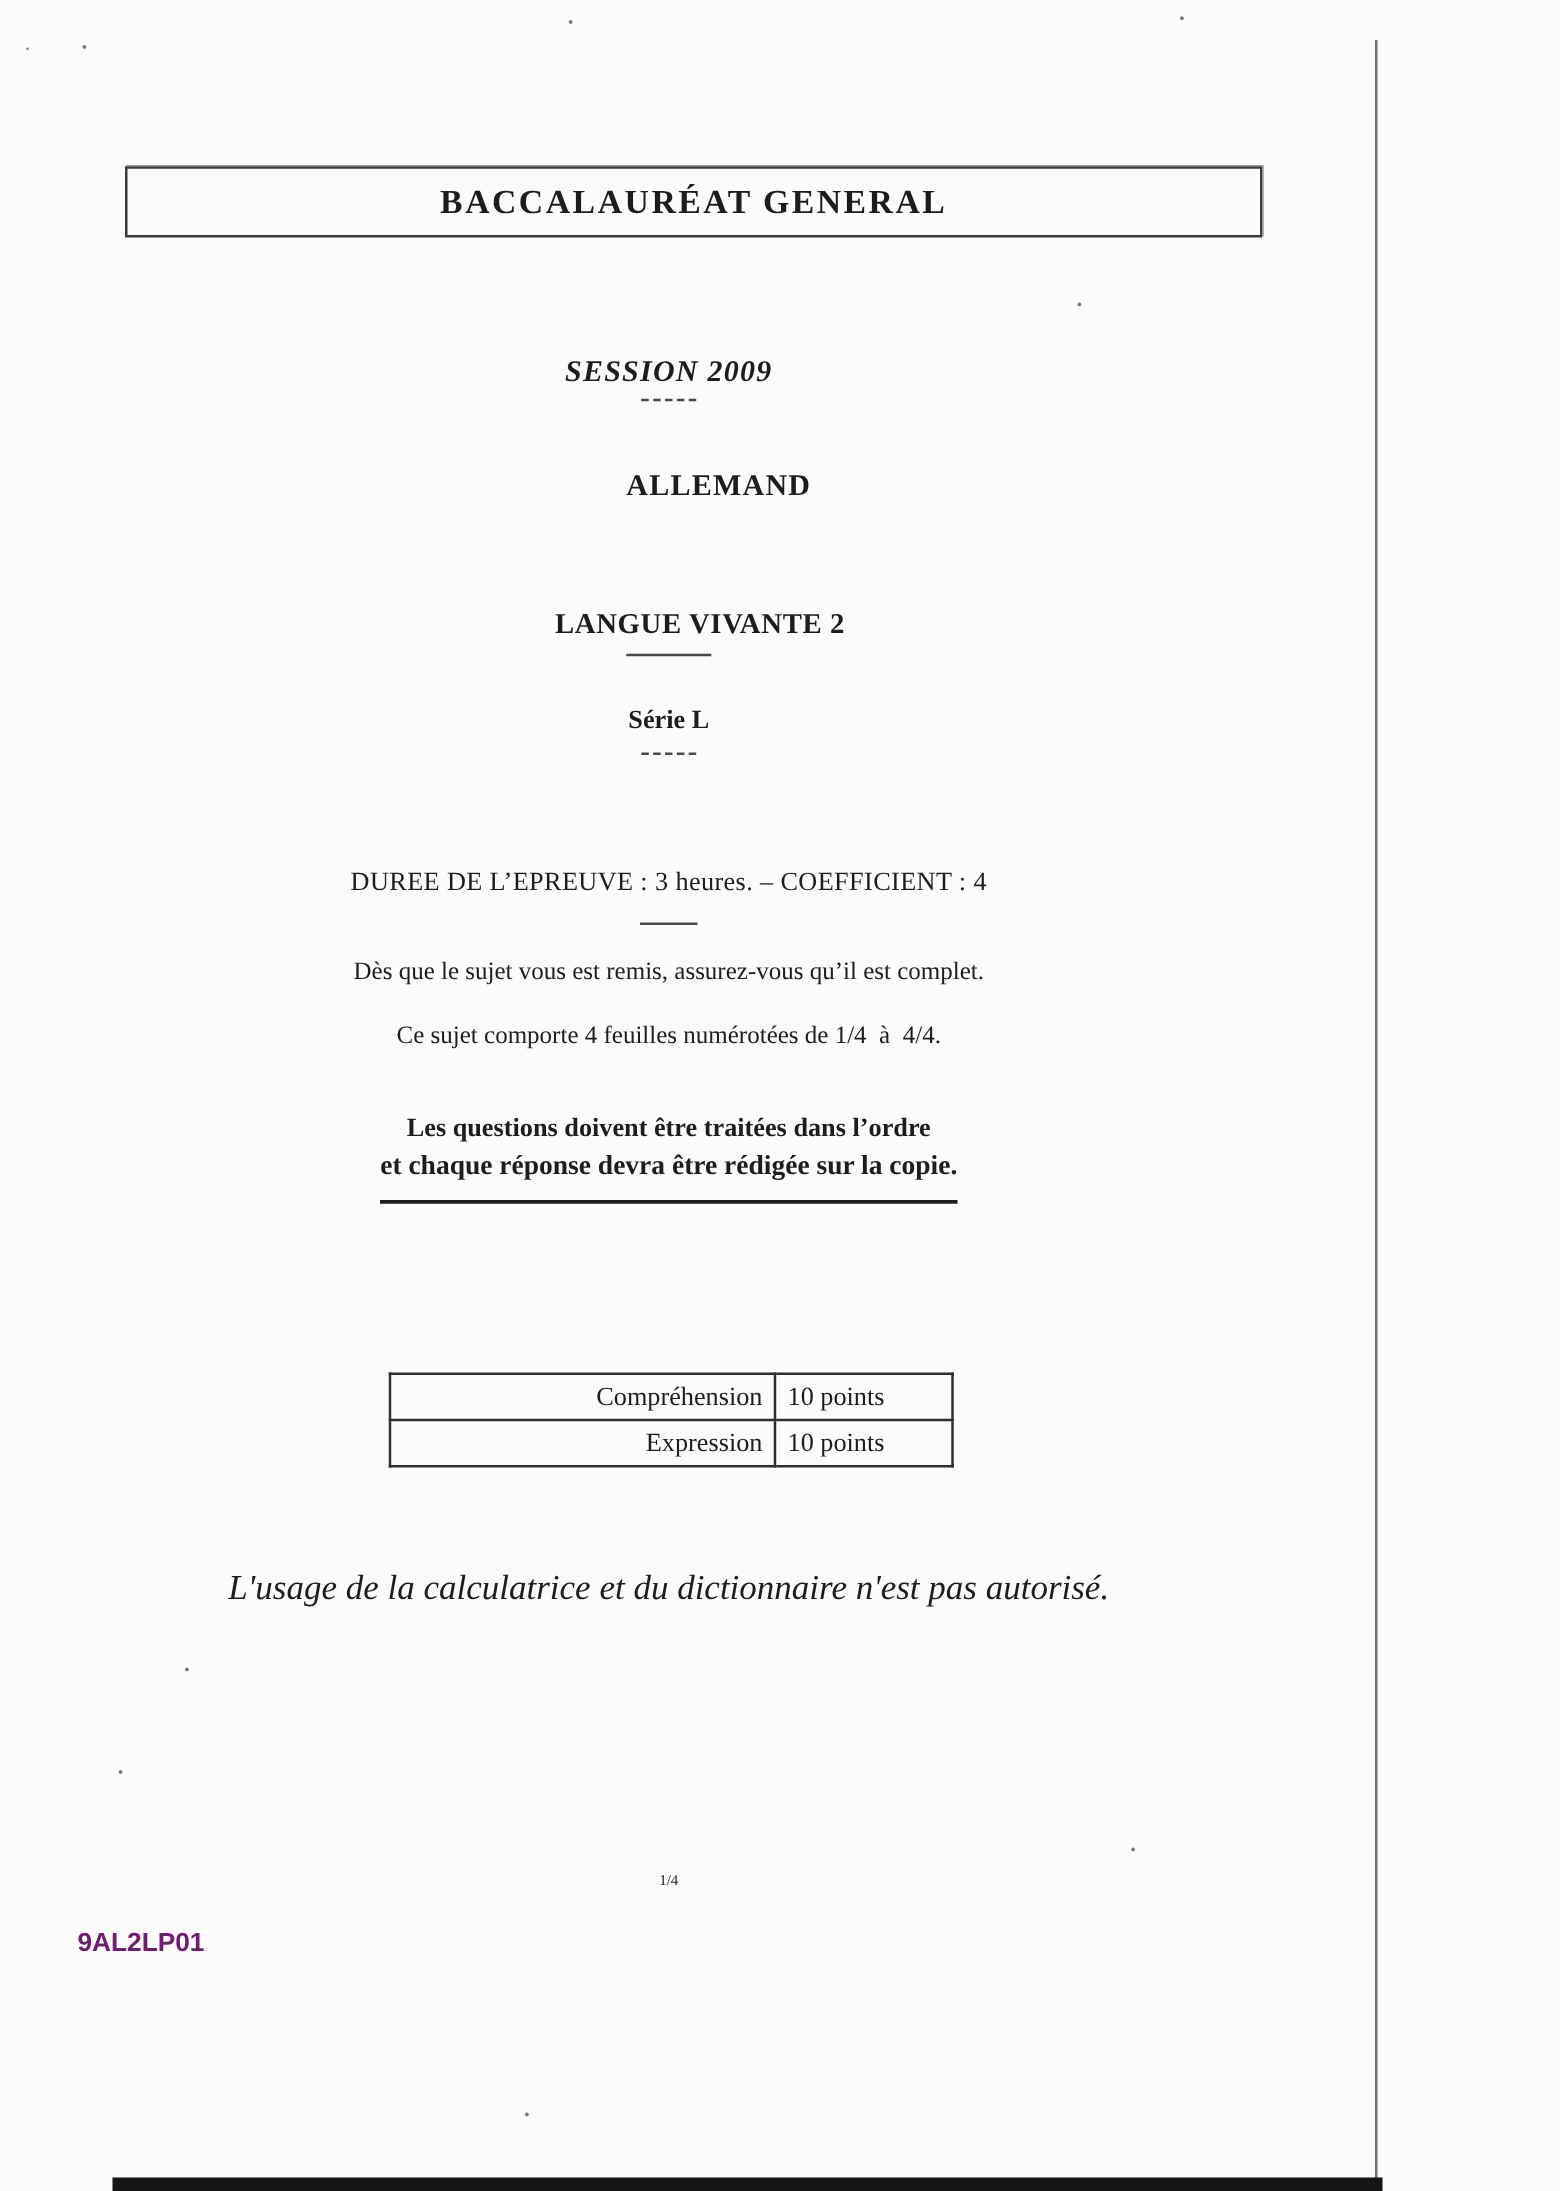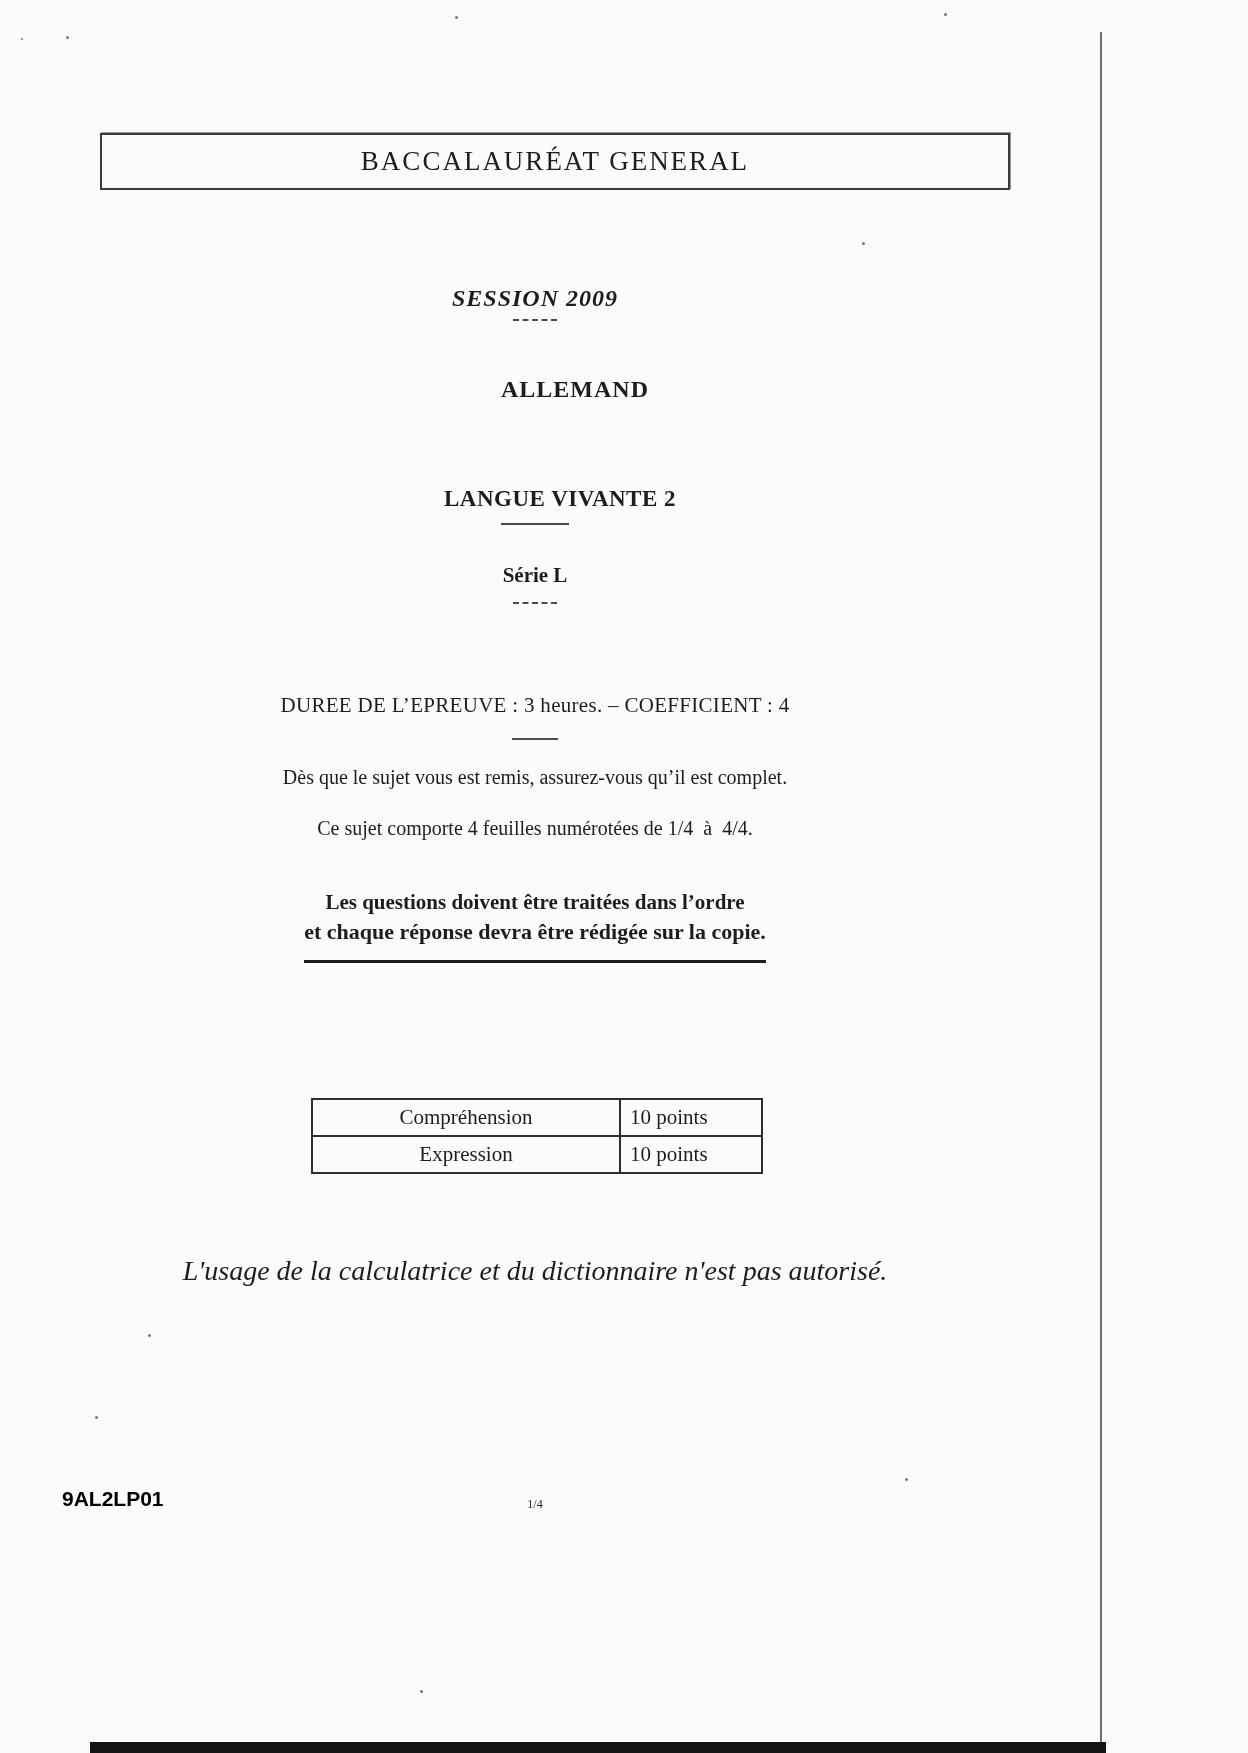--- a/index.html
+++ b/index.html
@@ -31,21 +31,21 @@
     width: 906px;
     height: 53px;
     border: 2px solid #3b3b3b;
     box-shadow: 1px -1px 0 0 #9a9a9a;
     display: flex;
     align-items: center;
     justify-content: center;
   }
   .title-box .title-text {
     font-size: 27px;
-    font-weight: normal;
+    font-weight: bold;
     letter-spacing: 2px;
   }
   .session {
     top: 272px;
     font-size: 24px;
     font-weight: bold;
     font-style: italic;
     letter-spacing: 1px;
     margin-top: 13px;
   }
@@ -92,35 +92,35 @@
     top: 1098px;
     width: 452px;
     border-collapse: collapse;
     font-size: 21px;
   }
   .points-table td {
     border: 2px solid #2e2e2e;
     height: 35px;
     padding: 0 9px;
   }
-  .points-table td.lbl { width: 288px; text-align: center; }
+  .points-table td.lbl { width: 288px; text-align: right; }
   .points-table td.pts { }
   .note {
     top: 1255px;
     font-size: 28px;
     font-style: italic;
   }
   .footer-code {
     position: absolute;
     left: 62px;
-    top: 1487px;
+    top: 1543px;
     font-family: "Liberation Sans", sans-serif;
     font-size: 21px;
     font-weight: 600;
-    color: #000000;
+    color: #701a75;
   }
   .page-number {
     top: 1497px;
     font-size: 12px;
   }
   
   .scan-vline {
     position: absolute;
     left: 1100px;
     top: 32px;

